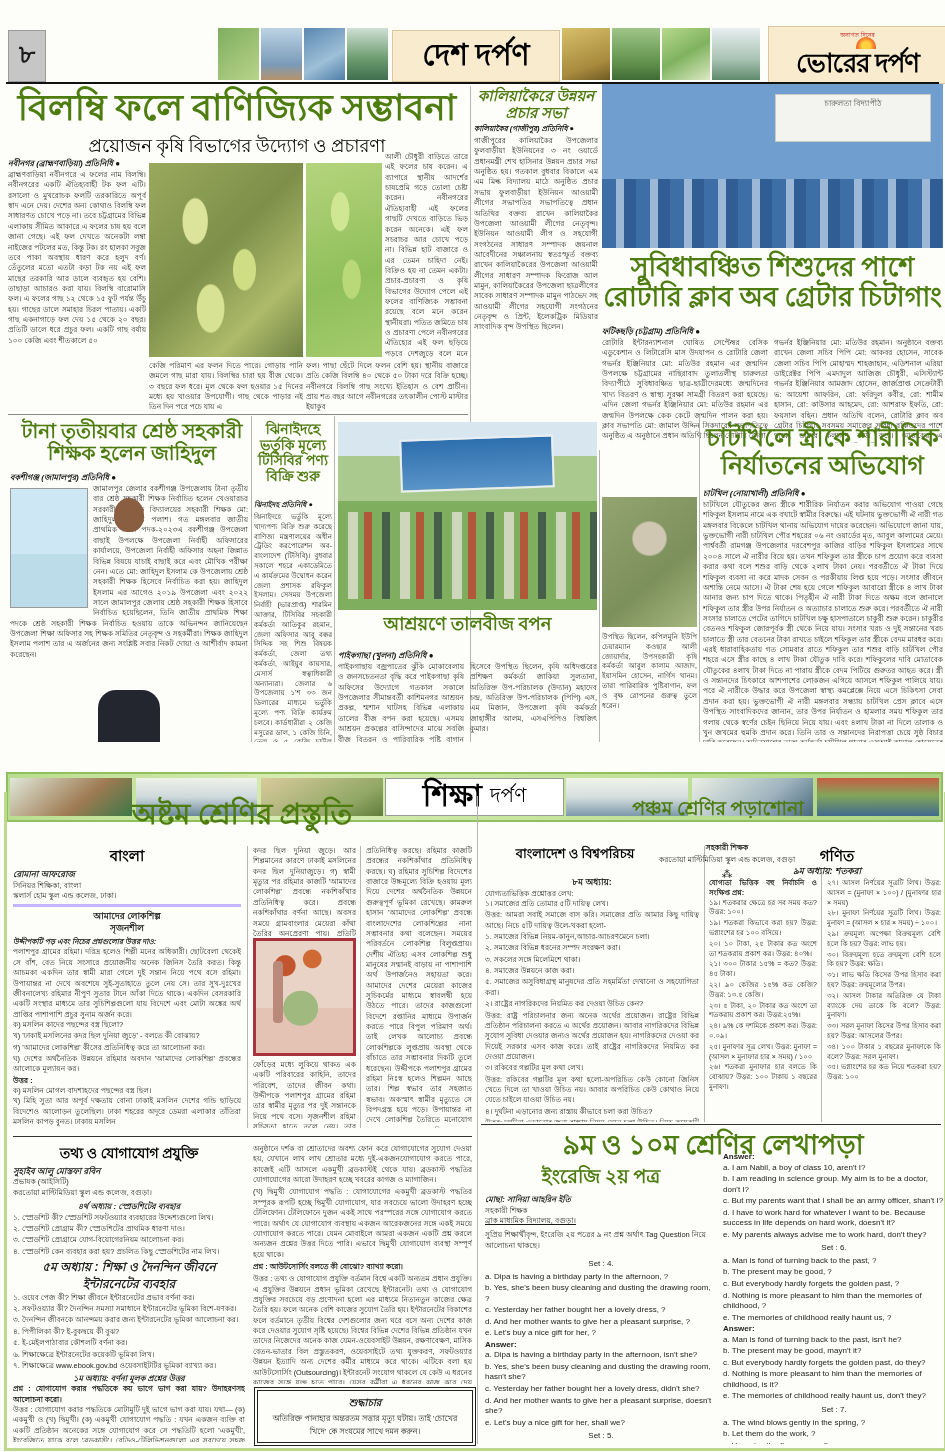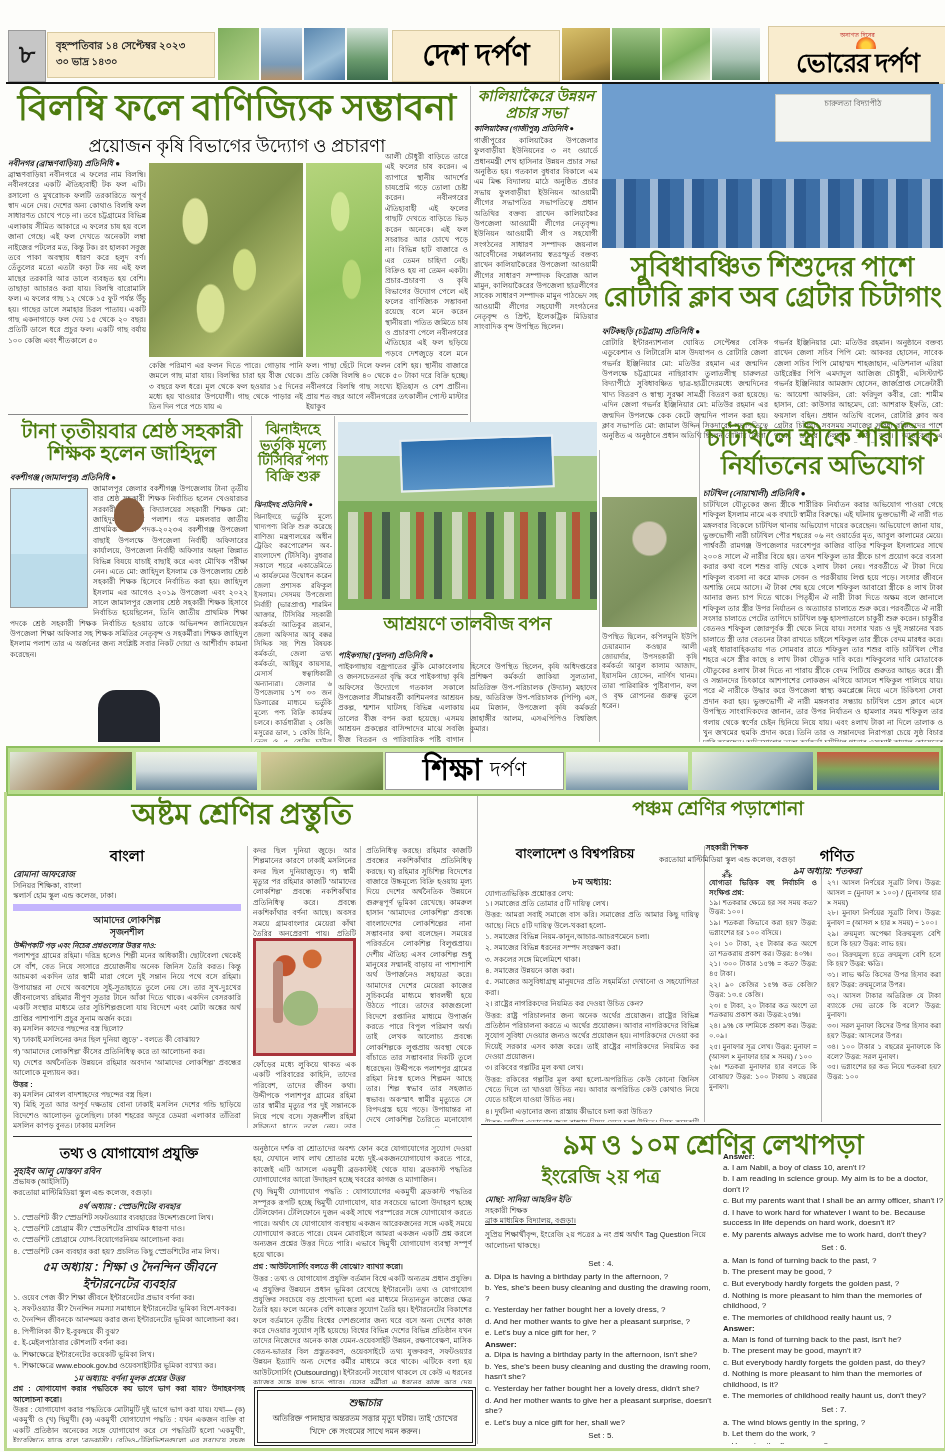--- a/index.html
+++ b/index.html
@@ -73,24 +73,20 @@
 </head>
 <body>
 
 <div id="paper">
 
   <div class="abs" style="left:0;top:24px;width:945px;height:58px;">
     <div class="abs" style="left:8px;top:6px;width:36px;height:50px;background:#c6c6c6;border:1px solid #9a9a9a;
                 display:flex;align-items:center;justify-content:center;font-size:25px;font-weight:bold;">
         <span>৮</span>
       </div>
-    <div class="abs creambox" style="left:47px;top:8px;width:168px;height:46px;padding:5px 8px;box-sizing:border-box;font-size:10px;font-weight:bold;line-height:1.6;">
-      <div>বৃহস্পতিবার ১৪ সেপ্টেম্বর ২০২৩</div>
-      <div>৩০ ভাদ্র ১৪৩০</div>
-    </div>
     <div class="abs strip" style="left:218px;top:4px;width:170px;height:52px;">
       <div class="tile" style="background:linear-gradient(140deg,#7fae5e,#b8d48a);"></div>
       <div class="tile" style="background:linear-gradient(#bcd3e4,#7a9bb8 70%,#b5926b);"></div>
       <div class="tile" style="background:linear-gradient(150deg,#5b88b0,#9ec0d8 60%,#4f7ca6);"></div>
       <div class="tile" style="background:linear-gradient(#cfe0d4,#6b9b6e 60%,#3f6f4e);"></div>
     </div>
     <div class="abs creambox" style="left:392px;top:6px;width:166px;height:50px;display:flex;align-items:center;justify-content:center;">
       <span class="secthead" style="font-size:30px;">দেশ দর্পণ</span>
     </div>
     <div class="abs strip" style="left:562px;top:4px;width:198px;height:52px;">
@@ -178,21 +174,21 @@
   <div class="col" style="left:602px;top:632px;width:95px;height:110px;font-size:7px;">উপস্থিত ছিলেন, কপিলমুনি ইউপি চেয়ারম্যান কওছার আলী জোয়ার্দার, উপসহকারী কৃষি কর্মকর্তা আবুল কালাম আজাদ, ইয়াসমিন হোসেন, নার্গিস খানম। তারা পারিবারিক পুষ্টিবাগান, ফল ও বৃক্ষ রোপনের গুরুত্ব তুলে ধরেন।</div>
 
   <div class="rule-v" style="left:699px;top:416px;height:326px;"></div>
 
   <div class="abs headline" style="left:702px;top:424px;width:241px;font-size:25px;">চাটখিলে স্ত্রীকে শারীরিক নির্যাতনের অভিযোগ</div>
   <div class="col" style="left:703px;top:488px;width:200px;height:10px;">
     <span class="byline">চাটখিল (নোয়াখালী) প্রতিনিধি ●</span>
   </div>
   <div class="col" style="left:703px;top:500px;width:240px;height:242px;">চাটখিলে যৌতুকের জন্য স্ত্রীকে শারীরিক নির্যাতন করার অভিযোগ পাওয়া গেছে শফিকুল ইসলাম নামে এক বখাটে স্বামীর বিরুদ্ধে। এই ঘটনায় ভুক্তভোগী ঐ নারী গত মঙ্গলবার বিকেলে চাটখিল থানায় অভিযোগ দায়ের করেছেন। অভিযোগে জানা যায়, ভুক্তভোগী নারী চাটখিল পৌর শহরের ০৬ নং ওয়ার্ডের মৃত, আবুল কালামের মেয়ে। পার্শ্ববর্তী রামগঞ্জ উপজেলার দরবেশপুর কাজির বাড়ির শফিকুল ইসলামের সাথে ২০০৪ সালে ঐ নারীর বিয়ে হয়। তখন শফিকুল তার স্ত্রীকে চাপ প্রয়োগ করে ব্যবসা করার কথা বলে শশুর বাড়ি থেকে ২লাখ টাকা নেয়। পরবর্তীতে ঐ টাকা দিয়ে শফিকুল ব্যবসা না করে মাদক সেবন ও পরকীয়ায় লিপ্ত হয়ে পড়ে। সংসার জীবনে অশান্তি নেমে আসে। ঐ টাকা শেষ হয়ে গেলে শফিকুল আবারো স্ত্রীকে ৪ লাখ টাকা আনার জন্য চাপ দিতে থাকে। পিতৃহীন ঐ নারী টাকা দিতে অক্ষম বলে জানালে শফিকুল তার স্ত্রীর উপর নির্যাতন ও অত্যাচার চালাতে শুরু করে। পরবর্তীতে ঐ নারী সংসার চালাতে পেটের তাগিদে চাটখিল চক্ষু হাসপাতালে চাকুরী শুরু করেন। চাকুরীর বেতনও শফিকুল জোরপূর্বক স্ত্রী থেকে নিয়ে যায়। সংসার খরচ ও দুই সন্তানের খরচ চালাতে স্ত্রী তার বেতনের টাকা রাখতে চাইলে শফিকুল তার স্ত্রীকে বেদম মারধর করে। এরই ধারাবাহিকতায় গত সোমবার রাতে শফিকুল তার শশুর বাড়ি চাটখিল পৌর শহরে এসে স্ত্রীর কাছে ৪ লাখ টাকা যৌতুক দাবি করে। শফিকুলের দাবি মোতাবেক যৌতুকের ৪লাখ টাকা দিতে না পারায় স্ত্রীকে বেদম পিটিয়ে গুরুতর আহত করে। স্ত্রী ও সন্তানদের চিৎকারে আশপাশের লোকজন এগিয়ে আসলে শফিকুল পালিয়ে যায়। পরে ঐ নারীকে উদ্ধার করে উপজেলা স্বাস্থ্য কমপ্লেক্সে নিয়ে এসে চিকিৎসা সেবা প্রদান করা হয়। ভুক্তভোগী ঐ নারী মঙ্গলবার সন্ধ্যায় চাটখিল প্রেস ক্লাবে এসে উপস্থিত সাংবাদিকদের জানান, তার উপর নির্যাতন ও হামলার সময় শফিকুল তার গলায় থেকে স্বর্ণের চেইন ছিনিয়ে নিয়ে যায়। এবং ৪লাখ টাকা না দিলে তালাক ও খুন জখমের হুমকি প্রদান করে। তিনি তার ও সন্তানদের নিরাপত্তা চেয়ে সুষ্ঠ বিচার দাবি করেছেন। অভিযোগের তদন্ত কর্মকর্তা চাটখিল থানার এসআই কামাল হোসেনের সঙ্গে গতকাল বুধবার দুপুরে যোগাযোগ করলে, তিনি তদন্তে অভিযোগের প্রাথমিক সত্যতা পাওয়া গেছে বলে স্বীকার করে বলেন তার বিরুদ্ধে আইনানুগ ব্যবস্থা গ্রহণ করা হবে।</div>
 
-  <div class="abs edu-banner" style="left:6px;top:746px;width:933px;height:46px;">
+  <div class="abs edu-banner" style="left:6px;top:772px;width:933px;height:46px;">
     <div class="btile" style="background:linear-gradient(140deg,#e5e9e2,#9a6f4a 60%,#2e6b3e);"></div>
     <div class="btile" style="background:linear-gradient(#f2f3f0,#cfd8e2 50%,#5f7d9a);"></div>
     <div class="btile" style="background:linear-gradient(150deg,#d9c79a,#8aa05e 70%,#55702f);"></div>
     <div class="edu-title-box" style="flex:1.3;">
       <span class="secthead" style="font-size:30px;">শিক্ষা</span>
       <span class="secthead" style="font-size:20px;font-weight:normal;">দর্পণ</span>
     </div>
     <div class="btile" style="background:linear-gradient(#f5f6f3,#d8dee6 50%,#7490ac);"></div>
     <div class="btile" style="background:linear-gradient(140deg,#eef0ec,#9db0c4 60%,#3d5d7e);"></div>
     <div class="btile" style="background:linear-gradient(#c94f3a,#7da055 45%,#355e8e);"></div>
@@ -206,21 +202,21 @@
     <div class="rule-v" style="left:470px;top:4px;height:648px;"></div>
     <div class="rule-v" style="left:240px;top:54px;height:282px;"></div>
     <div class="rule-v" style="left:353px;top:54px;height:282px;"></div>
     <div class="rule-v" style="left:697px;top:54px;height:276px;"></div>
     <div class="rule-v" style="left:814px;top:80px;height:250px;"></div>
 
     <div class="col" style="left:6px;top:54px;width:228px;height:312px;">
       <div class="secthead" style="font-size:15px;margin-bottom:2px;">বাংলা</div>
       <div class="author-line1">রোমানা আফরোজ</div>
       <div class="author-sub">সিনিয়র শিক্ষিকা, বাংলা</div>
-      <div class="author-sub" style="border-bottom:7px solid #c4b5fd;padding-bottom:2px;margin-bottom:3px;">স্কলার্স হোম স্কুল এন্ড কলেজ, ঢাকা।</div>
+      <div class="author-sub" style="border-bottom:3px solid #c4b5fd;padding-bottom:2px;margin-bottom:3px;">স্কলার্স হোম স্কুল এন্ড কলেজ, ঢাকা।</div>
       <div style="text-align:center;font-weight:bold;font-size:9px;">আমাদের লোকশিল্প</div>
       <div style="text-align:center;font-weight:bold;font-size:9px;margin-bottom:2px;">সৃজনশীল</div>
       <div style="font-weight:bold;font-style:italic;">উদ্দীপকটি পড় এবং নিচের প্রশ্নগুলোর উত্তর দাও:</div>
       <div>পলাশপুর গ্রামের রহিমা। দরিদ্র হলেও শিল্পী মনের অধিকারী। ছোটবেলা থেকেই সে বাঁশ, বেত নিয়ে সংসারে প্রয়োজনীয় অনেক জিনিস তৈরি করত। কিন্তু আচমকা একদিন তার স্বামী মারা গেলে দুই সন্তান নিয়ে পথে বসে রহিমা। উপায়ান্তর না দেখে অবশেষে সুই-সুতাহাতে তুলে নেয় সে। তার সুখ-দুঃখের জীবনালেখ্য রহিমার নীপুণ সুতার টানে আঁকা দিতে থাকে। একদিন বেসরকারি একটি সংস্থার মাধ্যমে তার সুচিশিল্পগুলো যায় বিদেশে এবং মোটা অঙ্কের অর্থ প্রাপ্তির পাশাপাশি প্রচুর সুনাম অর্জন করে।</div>
       <div class="qlist">
 
       <div>ক) মসলিন কাদের পছন্দের বস্ত্র ছিলো?</div>
           <div>খ) 'ঢাকাই মসলিনের কদর ছিল দুনিয়া জুড়ে' - বলতে কী বোঝায়?</div>
           <div>গ) 'আমাদের লোকশিল্প' কীসের প্রতিনিধিত্ব করে তা আলোচনা কর।</div>
           <div>ঘ) দেশের অর্থনৈতিক উন্নয়নে রহিমার অবদান 'আমাদের লোকশিল্প' প্রবন্ধের আলোকে মূল্যায়ন কর।</div>

